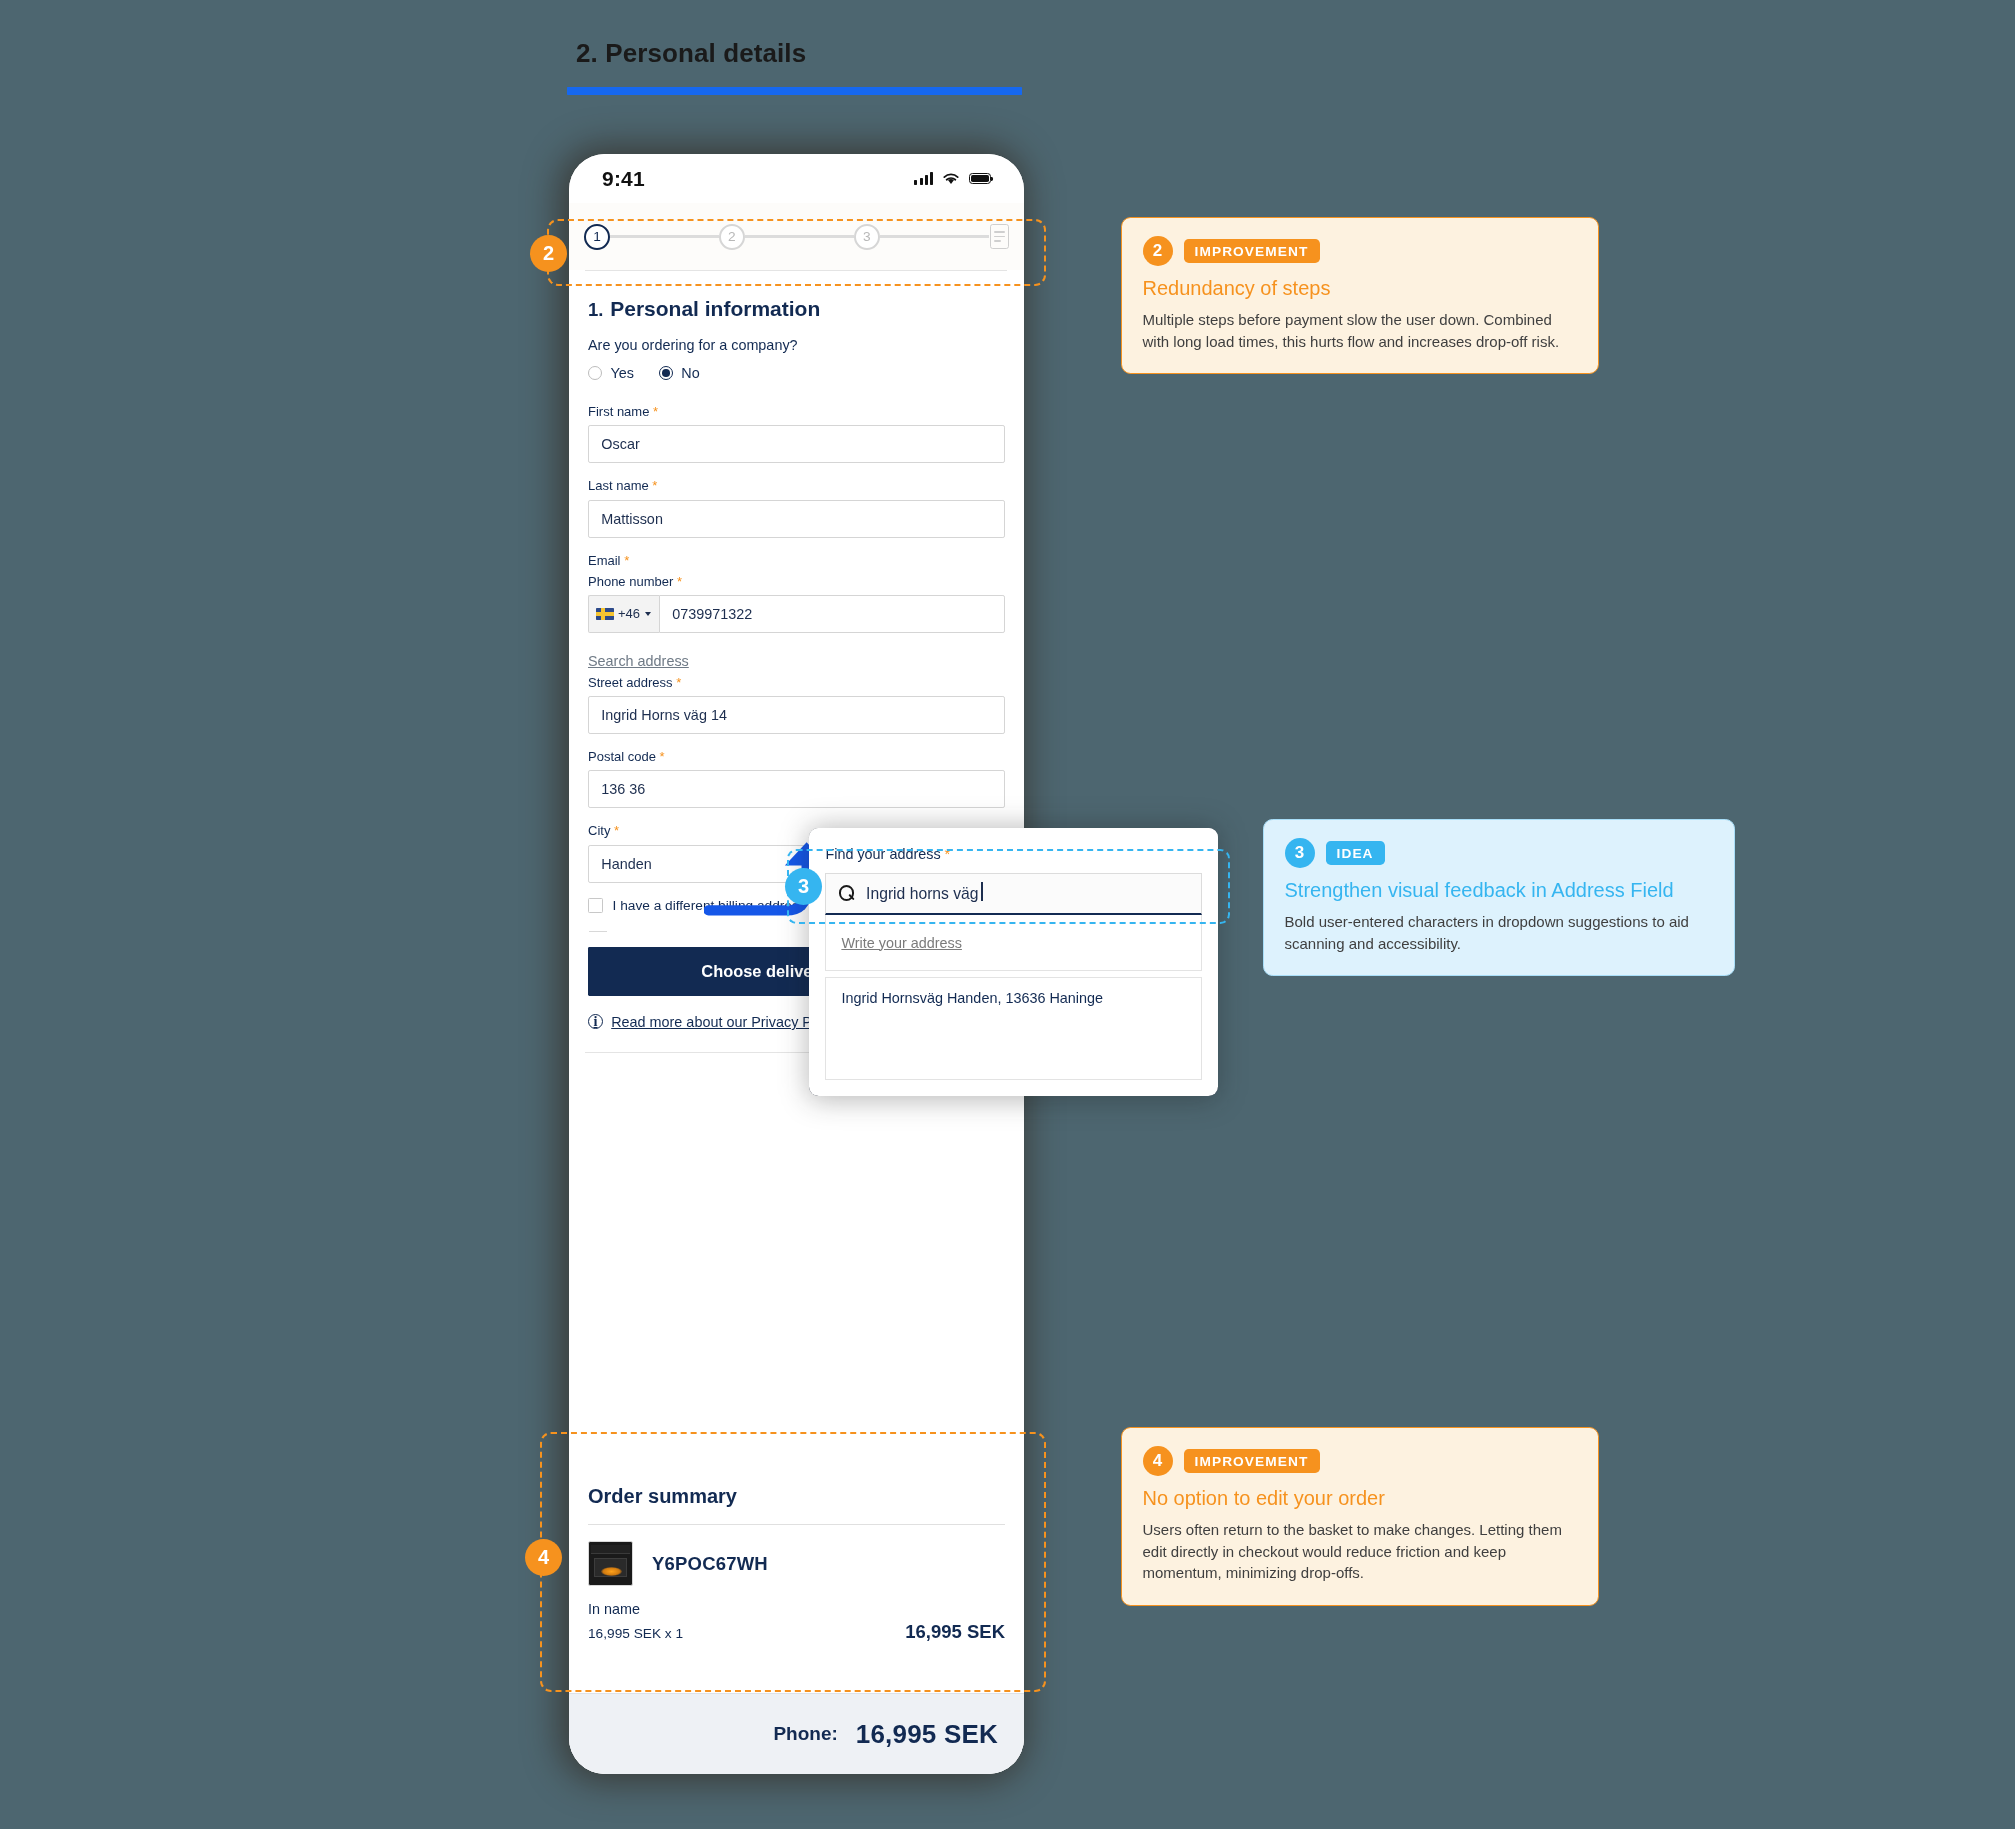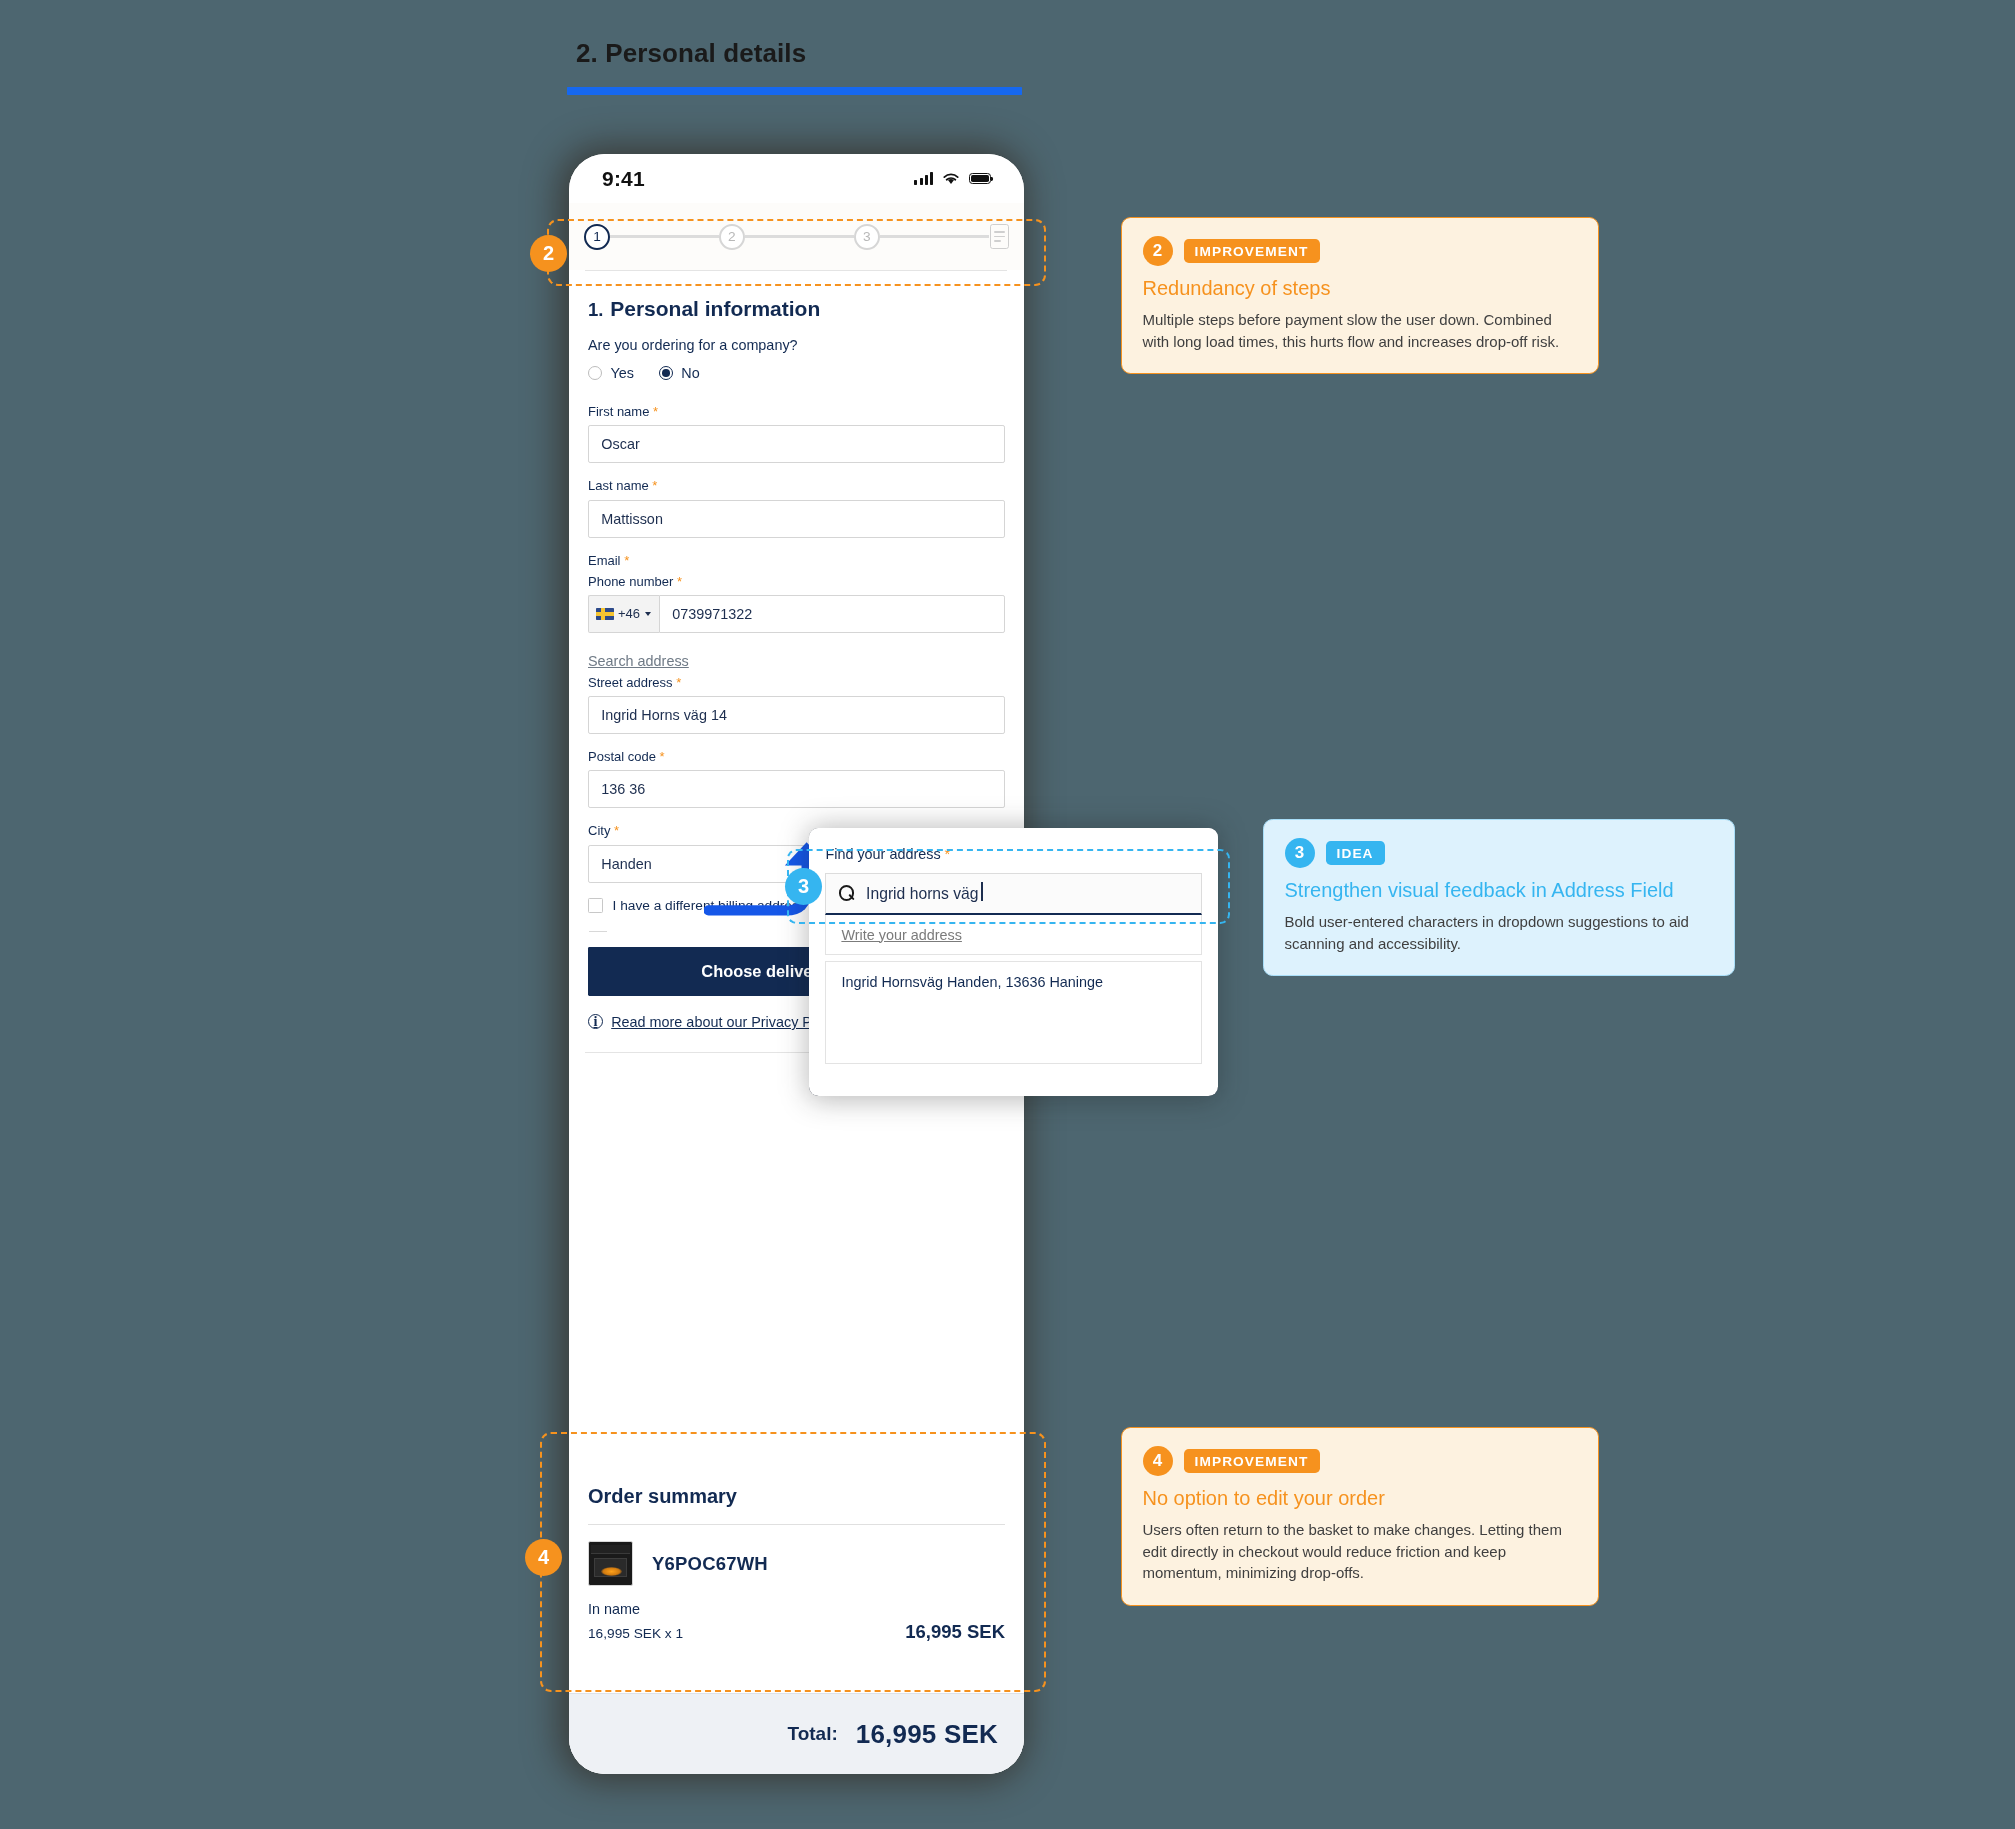--- a/index.html
+++ b/index.html
@@ -215,21 +215,21 @@
   }
   .mag::after {
     content:""; position:absolute; left:9.6px; top:10.3px; width:6.8px; height:2.1px;
     background:#1a1a1a; transform: rotate(45deg); border-radius:1.4px;
   }
   .pp-query { font-size: 15.7px; color: #1d2e4f; position: relative; }
   .pp-query::after {
     content:""; position:absolute; right:-4.1px; top:-2.1px; width:1.4px; height:19px; background:#1d2e4f;
   }
   .pp-write {
-    height: 40px; border: 1px solid #e3e3e3; border-top: none;
+    height: 56px; border: 1px solid #e3e3e3; border-top: none;
     display: flex; align-items: center; padding: 0 15px;
   }
   .pp-write span { font-size: 14.4px; color: #7b7b7b; text-decoration: underline; }
   .pp-results {
     margin-top: 5.5px; height: 103px; border: 1px solid #e3e3e3;
     padding: 12.3px 15px;
   }
   .pp-result { font-size: 14.4px; color: #122a52; }
 
   
@@ -406,21 +406,21 @@
           <div class="sku">Y6POC67WH</div>
         </div>
         <div class="stock">In name</div>
         <div class="price-row">
           <span class="unit">16,995 SEK x 1</span>
           <span class="line-total">16,995 SEK</span>
         </div>
       </div>
 
       <div class="total-bar">
-        <span class="total-lab">Total:</span>
+        <span class="total-lab">Phone:</span>
         <span class="total-val">16,995 SEK</span>
       </div>
 
     </div>
   </div>
 
   <div class="hl-orange" style="left:547px; top:219px; width:499px; height:67px;"></div>
   <div class="badge orange" style="left:530px; top:235px;">2</div>
 
   <div class="hl-orange" style="left:540px; top:1432px; width:506px; height:260px;"></div>

